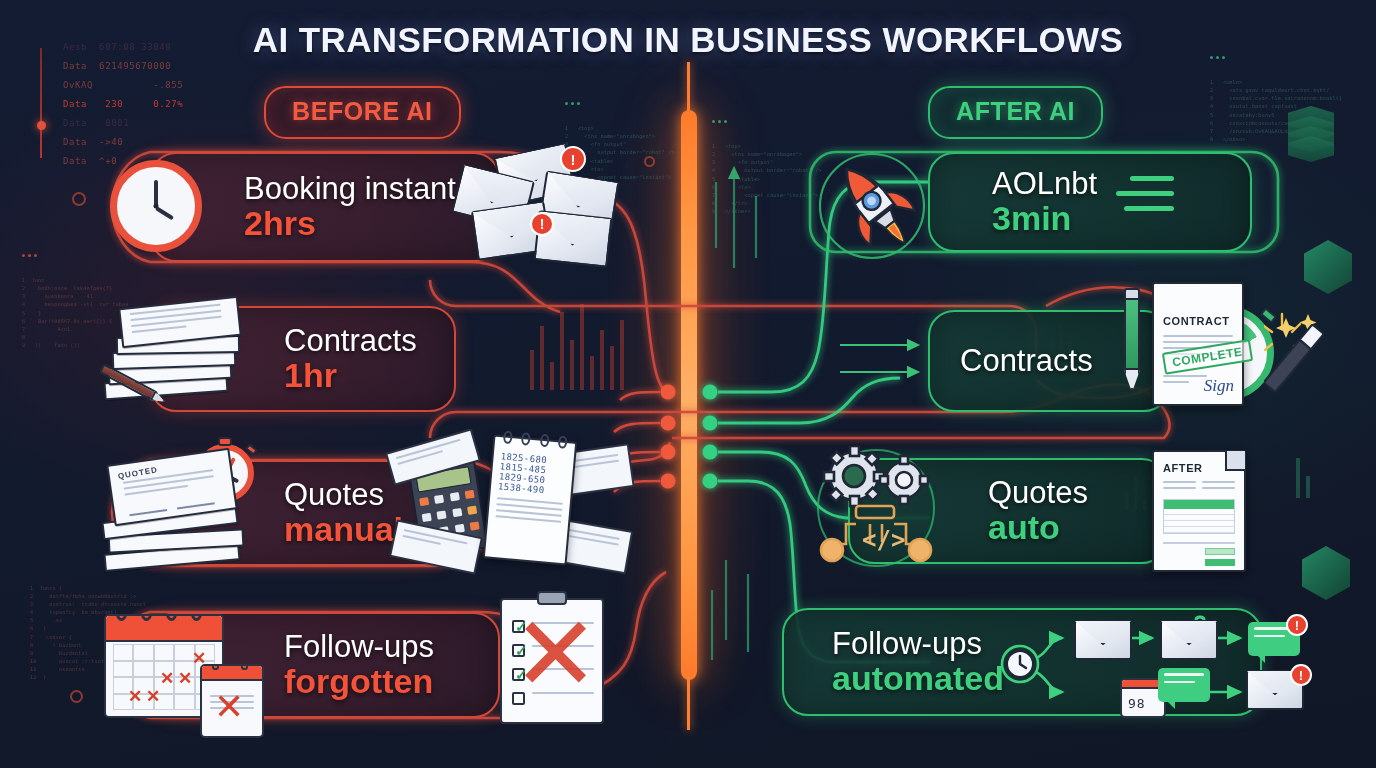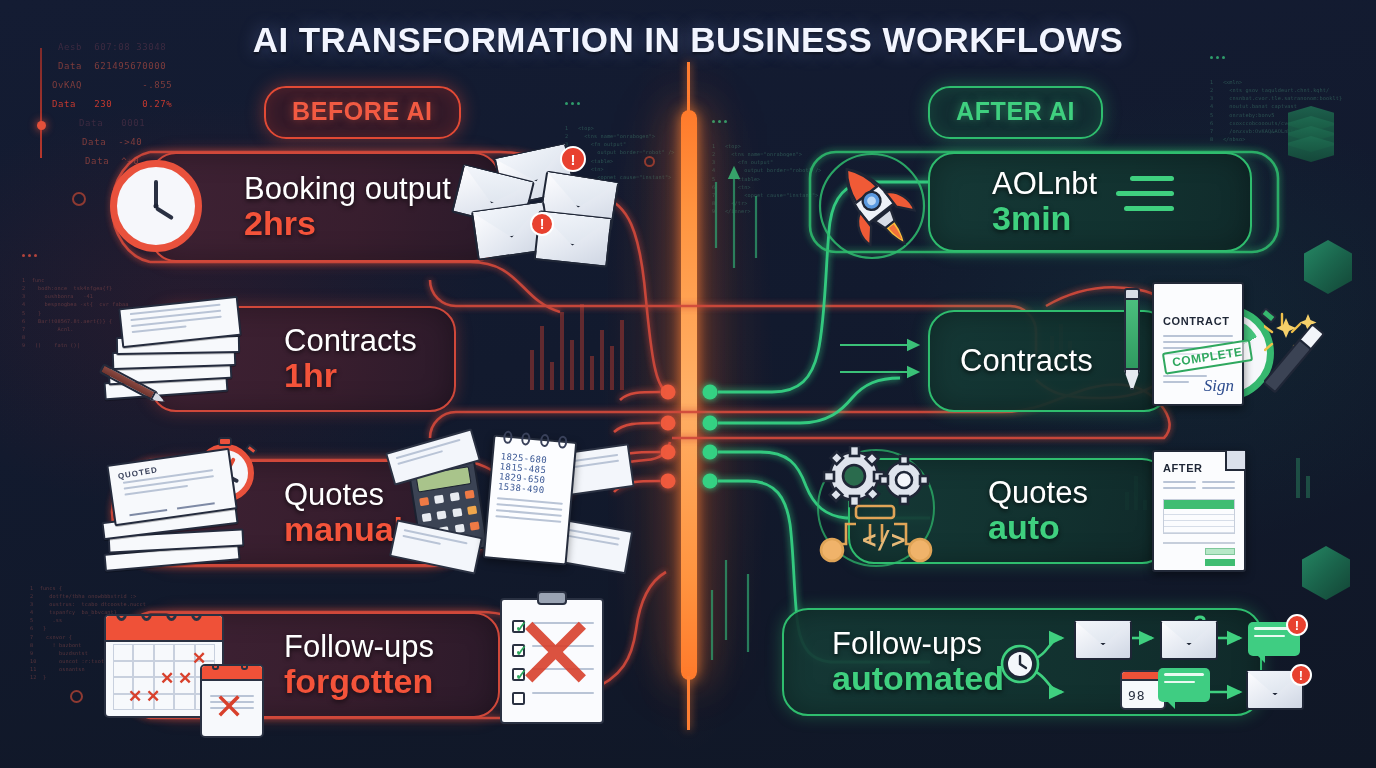--- a/index.html
+++ b/index.html
@@ -25,21 +25,21 @@
     font-size:5.2px; line-height:1.55; white-space:pre;
     letter-spacing:.1px;
   }
   .codeblk .ln{ color:#5b6a8d; opacity:.55; }
   .code-red .ln{ color:#8d4a4a; }
   .code-grn .ln{ color:#3f7f6d; }
   .dots{ display:flex; gap:3px; margin-bottom:3px; }
   .dots i{ width:3px;height:3px;border-radius:50%; background:#2f9c6b; display:block;}
   .dots.red i{ background:#b2443c; }
 
-  .datacol{ position:absolute; left:52px; top:38px;text-align:center; }
+  .datacol{ position:absolute; left:63px; top:38px; }
   .datacol .row{
     font-family:"DejaVu Sans Mono", monospace; font-size:9px; line-height:19px;
     color:#7e3c3c; letter-spacing:.6px; white-space:pre;
   }
   .datacol .row.bright{ color:#c5392f; }
   .datacol .row.dim{ color:#3c2a40; }
   .datarail{
     position:absolute; left:40px; top:48px; width:2px; height:110px;
     background:linear-gradient(#7e2a2a,#b6372c);
   }
@@ -447,21 +447,21 @@
       <path d="M756,258 V196"></path>
       <path d="M716,248 V182"></path>
       <path d="M726,560 V640"></path>
       <path d="M748,574 V652"></path>
       <path d="M712,590 V660"></path>
     </g>
   </svg>
 
   <div class="card left" style="left:150px; top:152px; width:350px; height:110px;">
     <div class="txt" style="margin-left:68px;">
-      <div class="lbl">Booking output</div>
+      <div class="lbl">Booking instant</div>
       <div class="val">2hrs</div>
     </div>
   </div>
   <div class="card left" style="left:150px; top:306px; width:306px; height:106px;">
     <div class="txt" style="margin-left:108px;">
       <div class="lbl">Contracts</div>
       <div class="val">1hr</div>
     </div>
   </div>
   <div class="card left" style="left:150px; top:460px; width:300px; height:106px;">
@@ -847,21 +847,21 @@
       <path d="M176,78 H240" stroke="#3fd07f" stroke-width="2.6" marker-end="url(#ag2)"></path>
       <path d="M196,6 c0,-4 8,-4 8,0 c0,4 -6,6 -6,12" stroke="#3fd07f" stroke-width="3" fill="none"></path>
     </svg>
     <div class="env" style="position:absolute; left:74px; top:6px; width:58px;height:40px;"></div>
     <div class="env" style="position:absolute; left:160px; top:6px; width:58px;height:40px;"></div>
     <div class="bubble" style="left:248px; top:8px; width:52px;height:34px;">
         <i></i>
         <i style="width:60%;"></i>
       </div>
     <div class="alertdot" style="left:286px; top:0px; width:22px;height:22px; font-size:13px;">!</div>
-    <div class="calendar" style="left:120px; top:56px; width:46px;height:40px;">
+    <div class="calendar" style="left:120px; top:64px; width:46px;height:40px;">
       <div class="top" style="height:25%;"></div>
       <div style="position:absolute; left:6px; top:16px; font-family:'DejaVu Sans Mono',monospace; font-size:13px; color:#2a3142; letter-spacing:1px;">98</div>
     </div>
     <div class="bubble" style="left:158px; top:54px; width:52px;height:34px;">
         <i></i>
         <i style="width:60%;"></i>
       </div>
     <div class="env" style="position:absolute; left:246px; top:56px; width:58px;height:40px;"></div>
     <div class="alertdot" style="left:290px; top:50px; width:22px;height:22px; font-size:13px;">!</div>
   </div>

